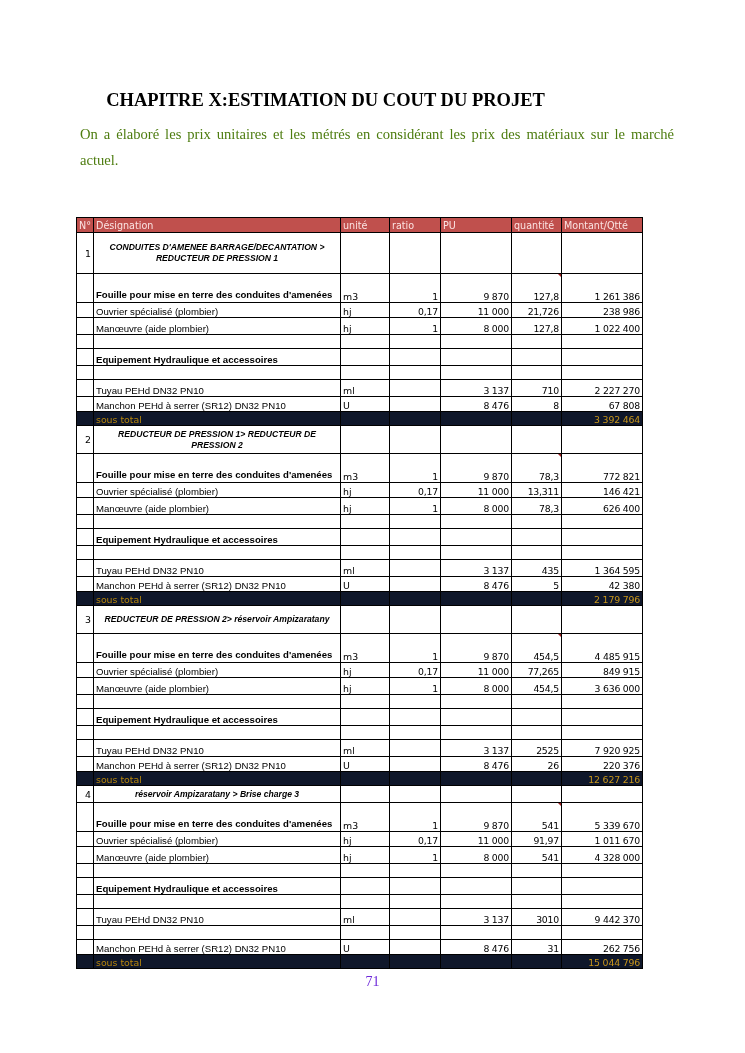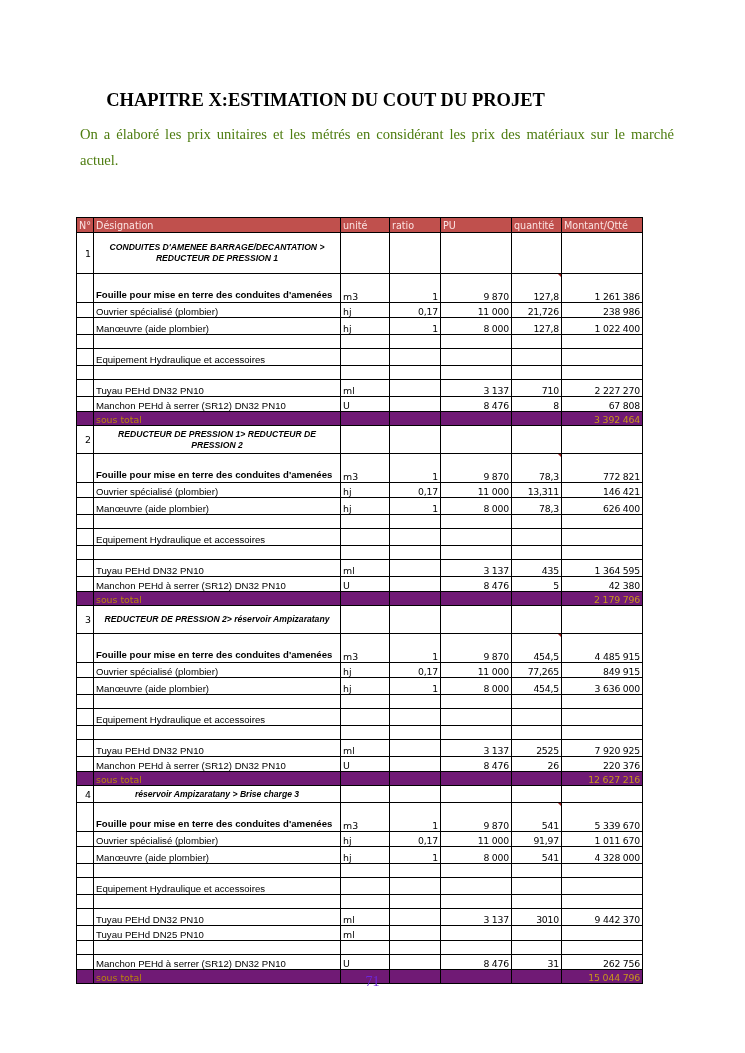--- a/index.html
+++ b/index.html
@@ -33,24 +33,24 @@
   table.cost col.c-amt { width: 81px; }
   tr.hdr th {
     background: #c0504d; color: #fbe3e2; font-weight: normal; text-align: left;
     height: 14px; font-family: "DejaVu Sans", sans-serif; font-size: 9.6px;
     border-color: #000; padding: 0 2px; vertical-align: middle;
   }
   .num { text-align: right; font-family: "DejaVu Sans", sans-serif; font-size: 9.3px; letter-spacing: -0.2px; }
   .unit { text-align: left; font-family: "DejaVu Sans", sans-serif; font-size: 9.4px; margin-left: 12px; }
   .no { text-align: right; vertical-align: middle !important; font-family: "DejaVu Sans", sans-serif; font-size: 9.4px; }
   .sec { text-align: center; font-style: italic; font-weight: bold; font-size: 8.6px; white-space: normal !important; vertical-align: middle !important; line-height: 11px; margin-top: 39px; }
-  .bold { font-weight: normal; font-size: 9.6px; }
+  .bold { font-weight: bold; font-size: 9.6px; }
   .bold2 { font-weight: bold; font-size: 9.6px; white-space: normal !important; line-height: 14px; }
   .lbl { font-size: 9.6px; margin-top: 46px; }
-  tr.sub td { background: #701a75; color: #b8860b; font-family: "DejaVu Sans", sans-serif; font-size: 9.4px; height: 13px; }
+  tr.sub td { background: #0f172a; color: #b8860b; font-family: "DejaVu Sans", sans-serif; font-size: 9.4px; height: 13px; }
   tr.sub td.num { color: #c8961c; }
   tr.r13 td { height: 13px; }
   tr.r14 td { height: 14px; }
   tr.r16 td { height: 16px; }
   tr.r27 td { height: 27px; }
   tr.r28 td { height: 28px; }
   tr.r40 td { height: 40px; }
   .mark { position: relative; }
   .mark::after {
     content: ""; position: absolute; right: -1px; top: -1px;
@@ -424,29 +424,20 @@
       </tr>
       <tr class="r16">
         <td></td>
         <td class="lbl">Tuyau PEHd DN32 PN10</td>
         <td class="unit">ml</td>
         <td class="num"></td>
         <td class="num">3 137</td>
         <td class="num">3010</td>
         <td class="num">9 442 370</td>
       </tr>
-      <tr class="r14">
-        <td></td>
-        <td class="lbl">Tuyau PEHd DN25 PN10</td>
-        <td class="unit">ml</td>
-        <td class="num"></td>
-        <td class="num"></td>
-        <td class="num"></td>
-        <td class="num"></td>
-      </tr>
       <tr class="r13">
         <td></td>
         <td></td>
         <td></td>
         <td></td>
         <td></td>
         <td></td>
         <td></td>
       </tr>
       <tr class="r14">

